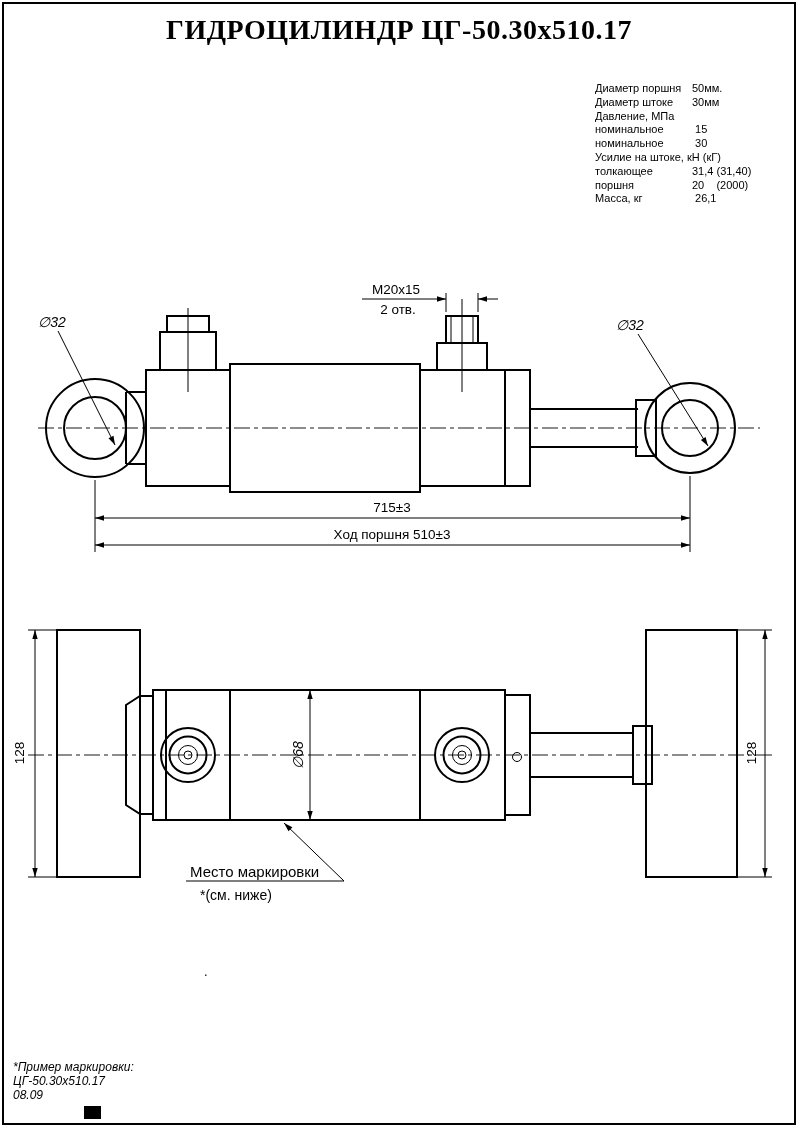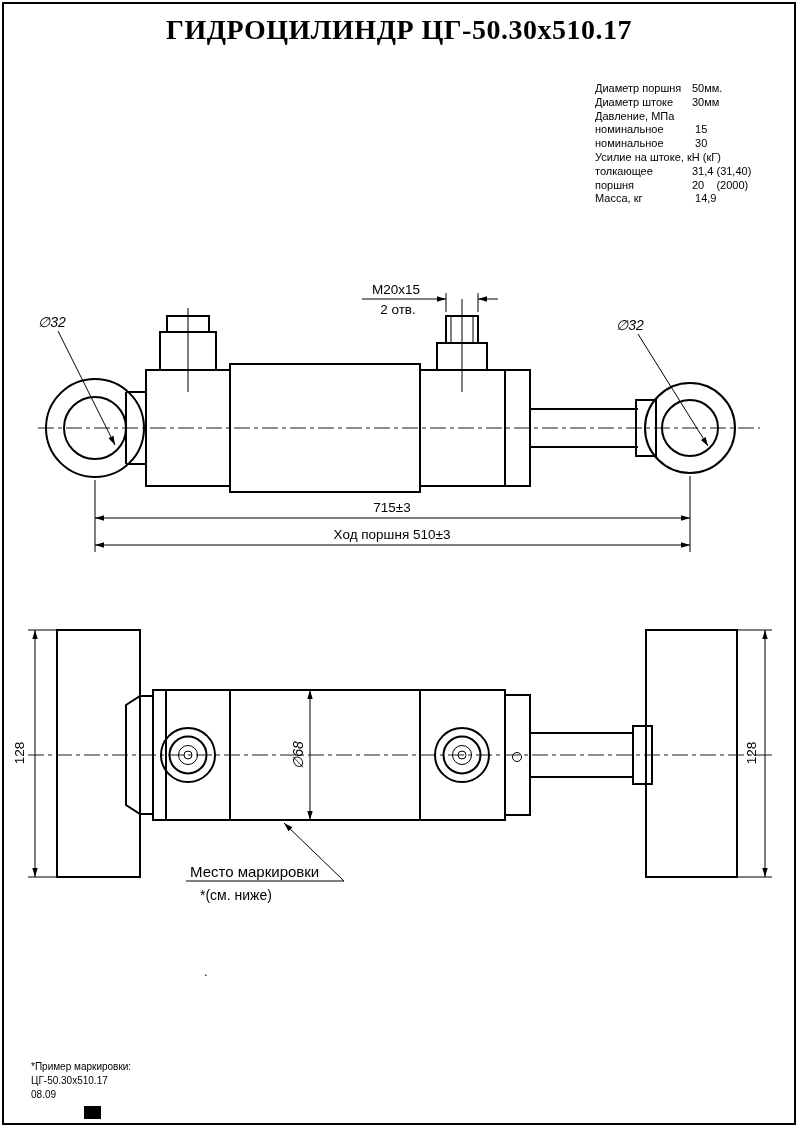--- a/index.html
+++ b/index.html
@@ -21,41 +21,41 @@
   .drawing { position:absolute; left:0; top:0; }
   .thick { stroke:#000; stroke-width:2; fill:none; }
   .thin  { stroke:#000; stroke-width:1; fill:none; }
   .cl    { stroke:#000; stroke-width:0.9; fill:none; stroke-dasharray:16 4 4 4; }
   .arr   { fill:#000; stroke:none; }
   text { fill:#000; font-family:"Liberation Sans", sans-serif; }
   .dim-text  { font-size:13.5px; }
   .dia-text  { font-size:14px; font-style:italic; }
   .note-text { font-size:15px; }
   .note-text2{ font-size:14px; }
-  .footer { position:absolute; left:31px; top:1060px; font-size:10px; line-height:14px; }
+  .footer { position:absolute; left:13px; top:1060px; font-size:12px; line-height:14px;font-style:italic; }
   .black-mark { position:absolute; left:84px; top:1106px; width:17px; height:13px; background:#000; }
 </style>
 </head>
 <body>
 
 <div class="page">
   <div class="frame"></div>
 
   <div class="title">ГИДРОЦИЛИНДР ЦГ-50.30х510.17</div>
 
   <div class="specs">
     <div class="spec-row"><span class="spec-label">Диаметр поршня</span><span class="spec-value">50мм.</span></div>
     <div class="spec-row"><span class="spec-label">Диаметр штоке</span><span class="spec-value">30мм</span></div>
     <div class="spec-row"><span class="spec-label">Давление, МПа</span><span class="spec-value"></span></div>
     <div class="spec-row"><span class="spec-label">номинальное</span><span class="spec-value"> 15</span></div>
     <div class="spec-row"><span class="spec-label">номинальное</span><span class="spec-value"> 30</span></div>
     <div class="spec-row"><span class="spec-label">Усилие на штоке, кН (кГ)</span><span class="spec-value"></span></div>
     <div class="spec-row"><span class="spec-label">толкающее</span><span class="spec-value">31,4 (31,40)</span></div>
     <div class="spec-row"><span class="spec-label">поршня</span><span class="spec-value">20    (2000)</span></div>
-    <div class="spec-row"><span class="spec-label">Масса, кг</span><span class="spec-value"> 14,9</span></div>
+    <div class="spec-row"><span class="spec-label">Масса, кг</span><span class="spec-value"> 26,1</span></div>
   </div>
 
   <svg class="drawing" width="798" height="1127" viewBox="0 0 798 1127" xmlns="http://www.w3.org/2000/svg">
 
     <g>
       <line class="cl" x1="38" y1="428" x2="760" y2="428"></line>
 
       <g>
         <circle class="thick" cx="95" cy="428" r="49"></circle>
         <circle class="thick" cx="95" cy="428" r="31"></circle>

